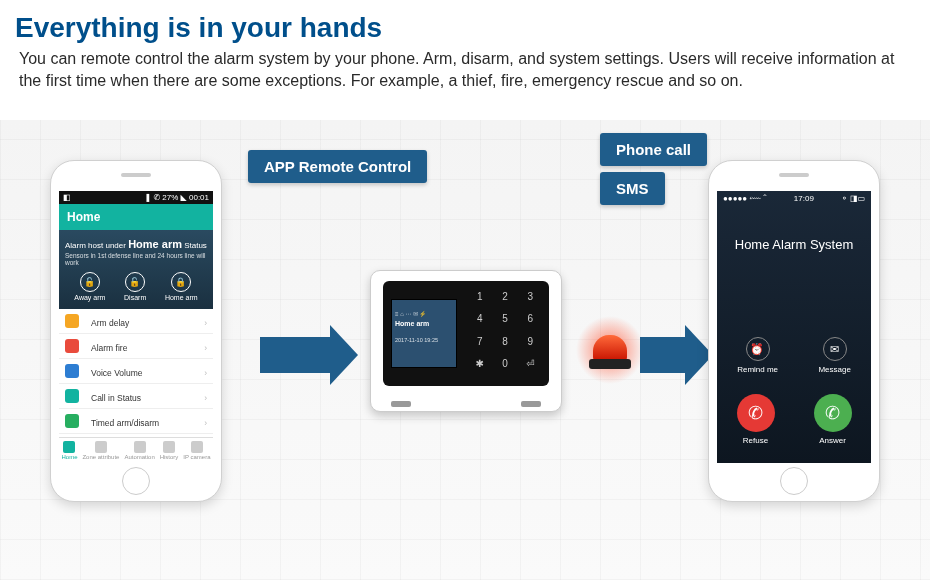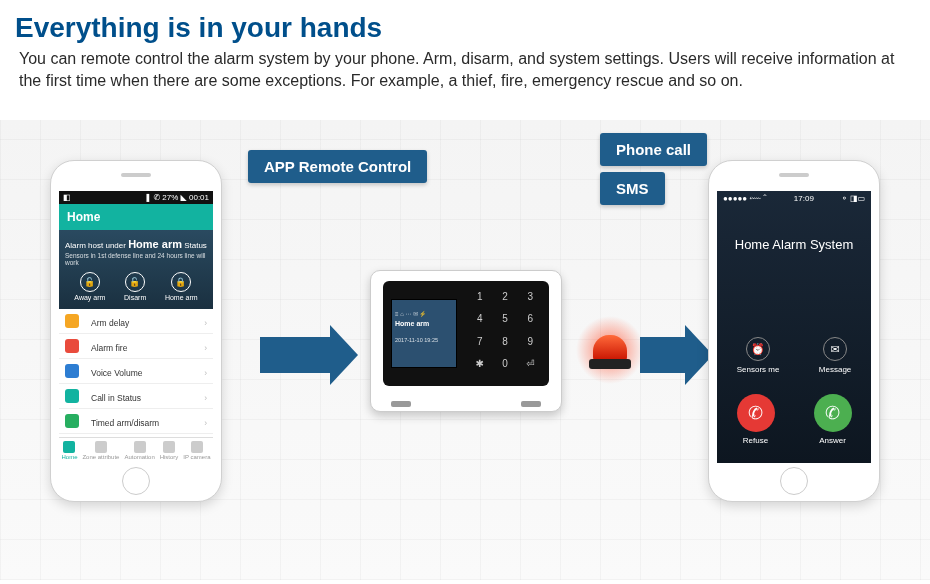--- a/index.html
+++ b/index.html
@@ -206,21 +206,21 @@
     <div class="screen">
       <div class="sb">
         <span>●●●●● ⬳ ⌃</span>
         <span>17:09</span>
         <span>⚬ ◨▭</span>
       </div>
       <div class="caller">Home Alarm System</div>
       <div class="mid" id="call-mid">
           <div class="mc">
             <div class="ci">⏰</div>
-            <div>Sensors me</div>
+            <div>Remind me</div>
           </div>
           <div class="mc">
             <div class="ci">✉</div>
             <div>Message</div>
           </div>
         </div>
       <div class="actions">
         <div class="ab">
           <div class="cc refuse">✆</div>
           <div>Refuse</div>

